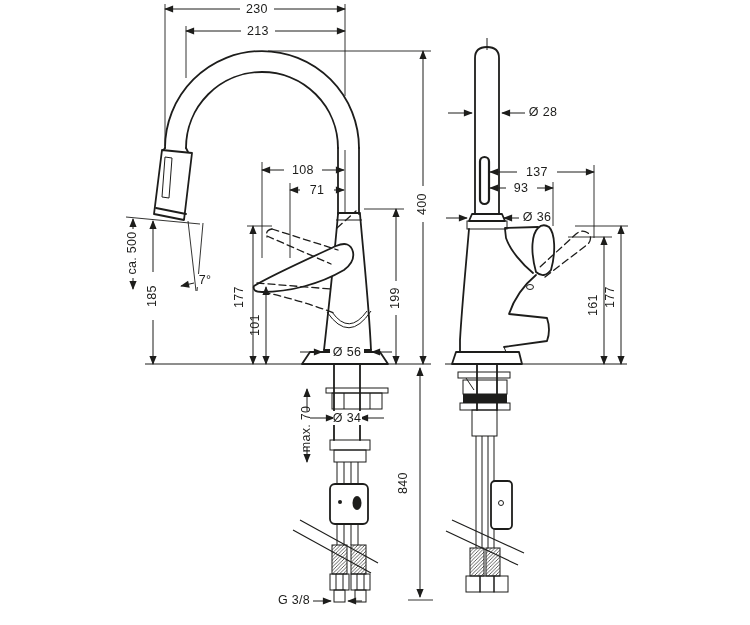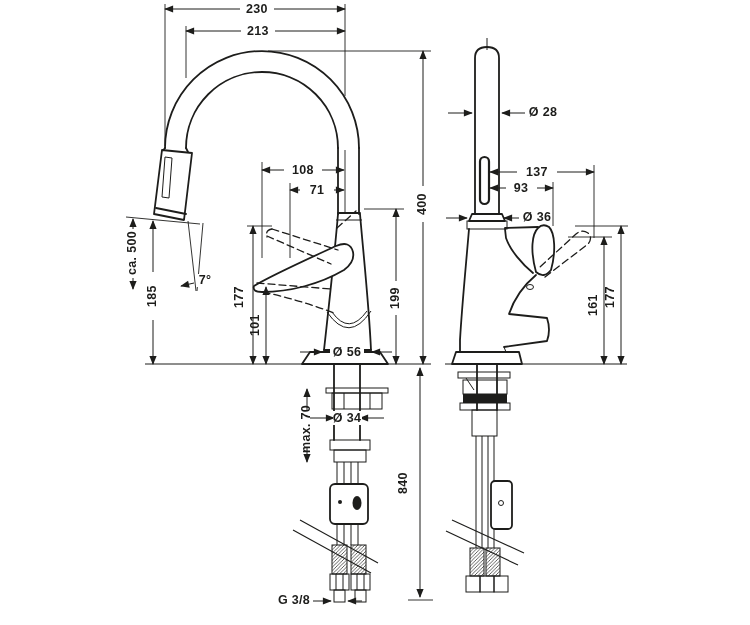--- a/index.html
+++ b/index.html
@@ -1,16 +1,16 @@
 <!DOCTYPE html>
 <html><head>
 <meta charset="utf-8">
 <style>
   html,body{margin:0;padding:0;background:#ffffff;}
-  .stage{width:750px;height:625px;background:#fff;position:relative;overflow:hidden;font-weight:bold;}
+  .stage{width:750px;height:625px;background:#fff;position:relative;overflow:hidden;}
   svg{display:block;}
   .ol{fill:none;stroke:#1d1d1b;stroke-width:1.8;stroke-linejoin:round;stroke-linecap:round;}
   .olf{fill:#ffffff;stroke:#1d1d1b;stroke-width:1.8;stroke-linejoin:round;}
   .thin{fill:none;stroke:#1d1d1b;stroke-width:1;}
   .dim{fill:none;stroke:#1d1d1b;stroke-width:1;}
   .ext{fill:none;stroke:#1d1d1b;stroke-width:0.9;}
   .dash{fill:none;stroke:#1d1d1b;stroke-width:1.3;stroke-dasharray:7 4;stroke-linecap:round;}
   .brk{fill:none;stroke:#1d1d1b;stroke-width:1.1;}
   .lbl{font-family:"Liberation Sans",sans-serif;font-size:12.5px;fill:#1d1d1b;text-anchor:middle;dominant-baseline:middle;letter-spacing:.3px;}
   .dark{fill:#1d1d1b;}

